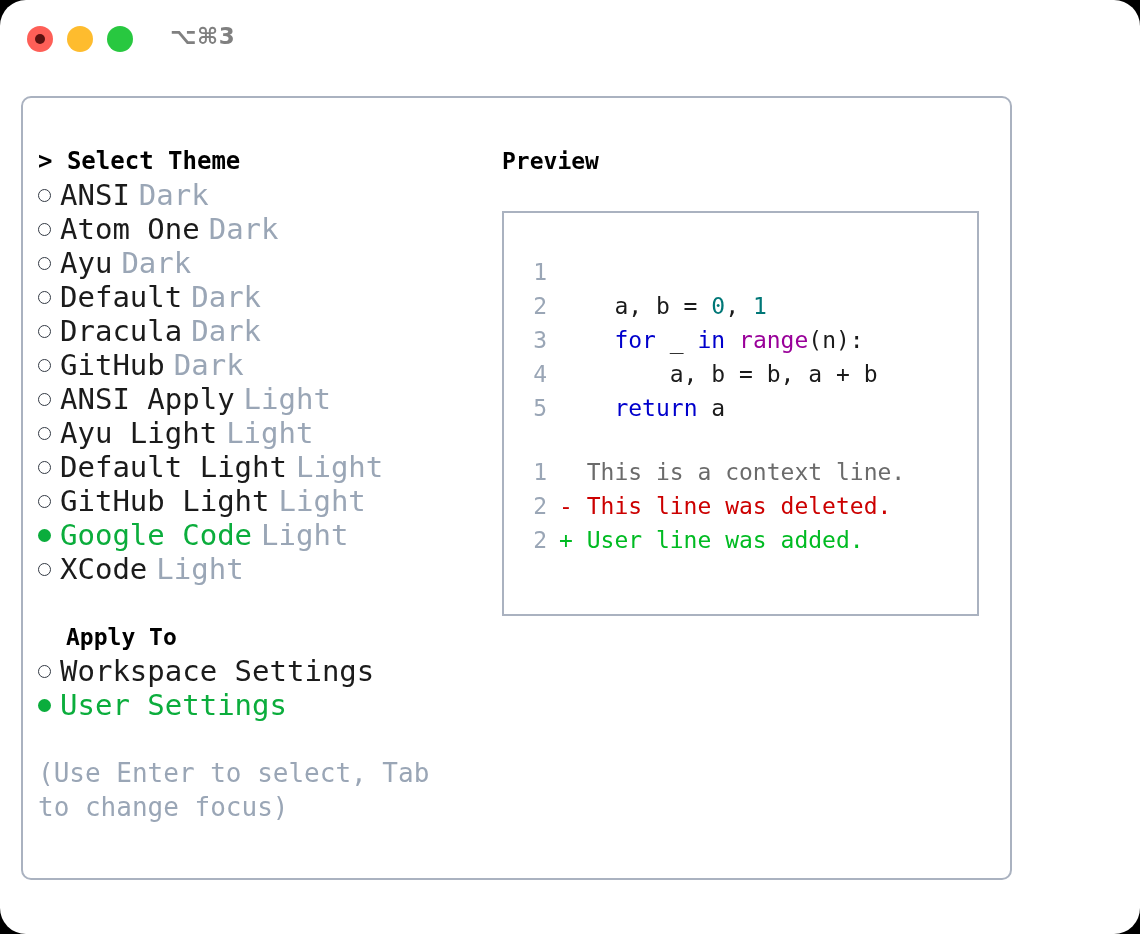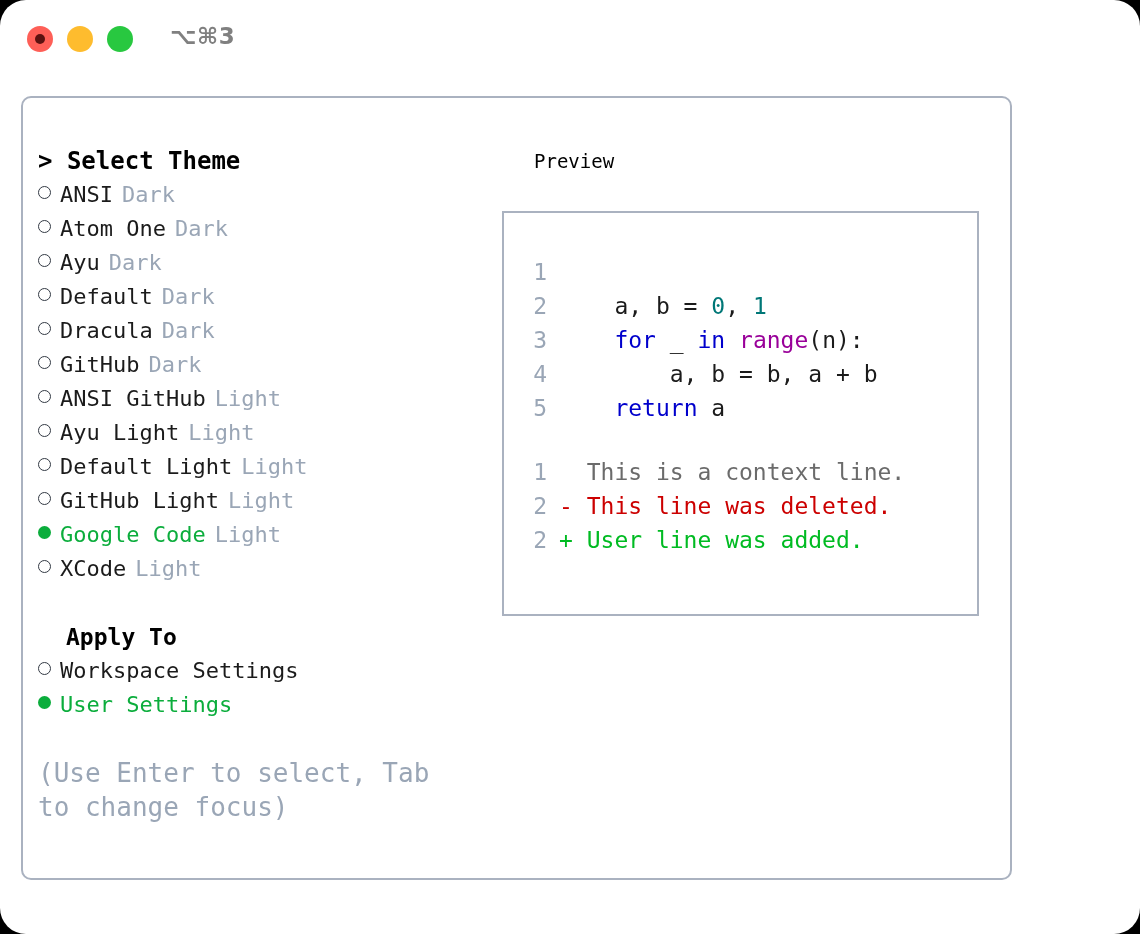--- a/index.html
+++ b/index.html
@@ -93,21 +93,21 @@
     font-weight: bold;
     color: #000000;
     line-height: 34px;
     white-space: pre;
   }
   .opt-row {
     display: flex;
     align-items: baseline;
     line-height: 34px;
     height: 34px;
-    font-size: 22px;
+    font-size: 29px;
     white-space: pre;
   }
   .bullet {
     display: inline-block;
     width: 22px;
     flex: none;
     position: relative;
   }
   .bullet i {
     position: absolute;
@@ -153,26 +153,25 @@
   }
 
   
   .right-col {
     position: absolute;
     left: 479px;
     top: 46px;
     width: 490px;
   }
   .preview-title {
-    font-size: 19px;
-    font-weight: normal;
+    font-size: 23px;
+    font-weight: bold;
     color: #000000;
     line-height: 34px;
     white-space: pre;
-    margin-left: 32px;
   }
   .preview-box {
     margin-top: 33px;
     width: 477px;
     height: 405px;
     border: 2px solid #aab2c0;
     box-sizing: border-box;
     background: #ffffff;
     position: relative;
   }
@@ -226,21 +225,21 @@
 
     <div class="left-col">
       <div class="list-header">&gt; Select Theme</div>
       <div id="theme-list">
           <div class="opt-row"><span class="bullet off"><i></i></span><span class="opt-label">ANSI</span><span class="opt-tag">Dark</span></div>
           <div class="opt-row"><span class="bullet off"><i></i></span><span class="opt-label">Atom One</span><span class="opt-tag">Dark</span></div>
           <div class="opt-row"><span class="bullet off"><i></i></span><span class="opt-label">Ayu</span><span class="opt-tag">Dark</span></div>
           <div class="opt-row"><span class="bullet off"><i></i></span><span class="opt-label">Default</span><span class="opt-tag">Dark</span></div>
           <div class="opt-row"><span class="bullet off"><i></i></span><span class="opt-label">Dracula</span><span class="opt-tag">Dark</span></div>
           <div class="opt-row"><span class="bullet off"><i></i></span><span class="opt-label">GitHub</span><span class="opt-tag">Dark</span></div>
-          <div class="opt-row"><span class="bullet off"><i></i></span><span class="opt-label">ANSI GitHub</span><span class="opt-tag">Light</span></div>
+          <div class="opt-row"><span class="bullet off"><i></i></span><span class="opt-label">ANSI Apply</span><span class="opt-tag">Light</span></div>
           <div class="opt-row"><span class="bullet off"><i></i></span><span class="opt-label">Ayu Light</span><span class="opt-tag">Light</span></div>
           <div class="opt-row"><span class="bullet off"><i></i></span><span class="opt-label">Default Light</span><span class="opt-tag">Light</span></div>
           <div class="opt-row"><span class="bullet off"><i></i></span><span class="opt-label">GitHub Light</span><span class="opt-tag">Light</span></div>
           <div class="opt-row selected"><span class="bullet on"><i></i></span><span class="opt-label">Google Code</span><span class="opt-tag">Light</span></div>
           <div class="opt-row"><span class="bullet off"><i></i></span><span class="opt-label">XCode</span><span class="opt-tag">Light</span></div>
         </div>
 
       <div class="section-gap"></div>
       <div class="section-title">Apply To</div>
       <div id="apply-list">

